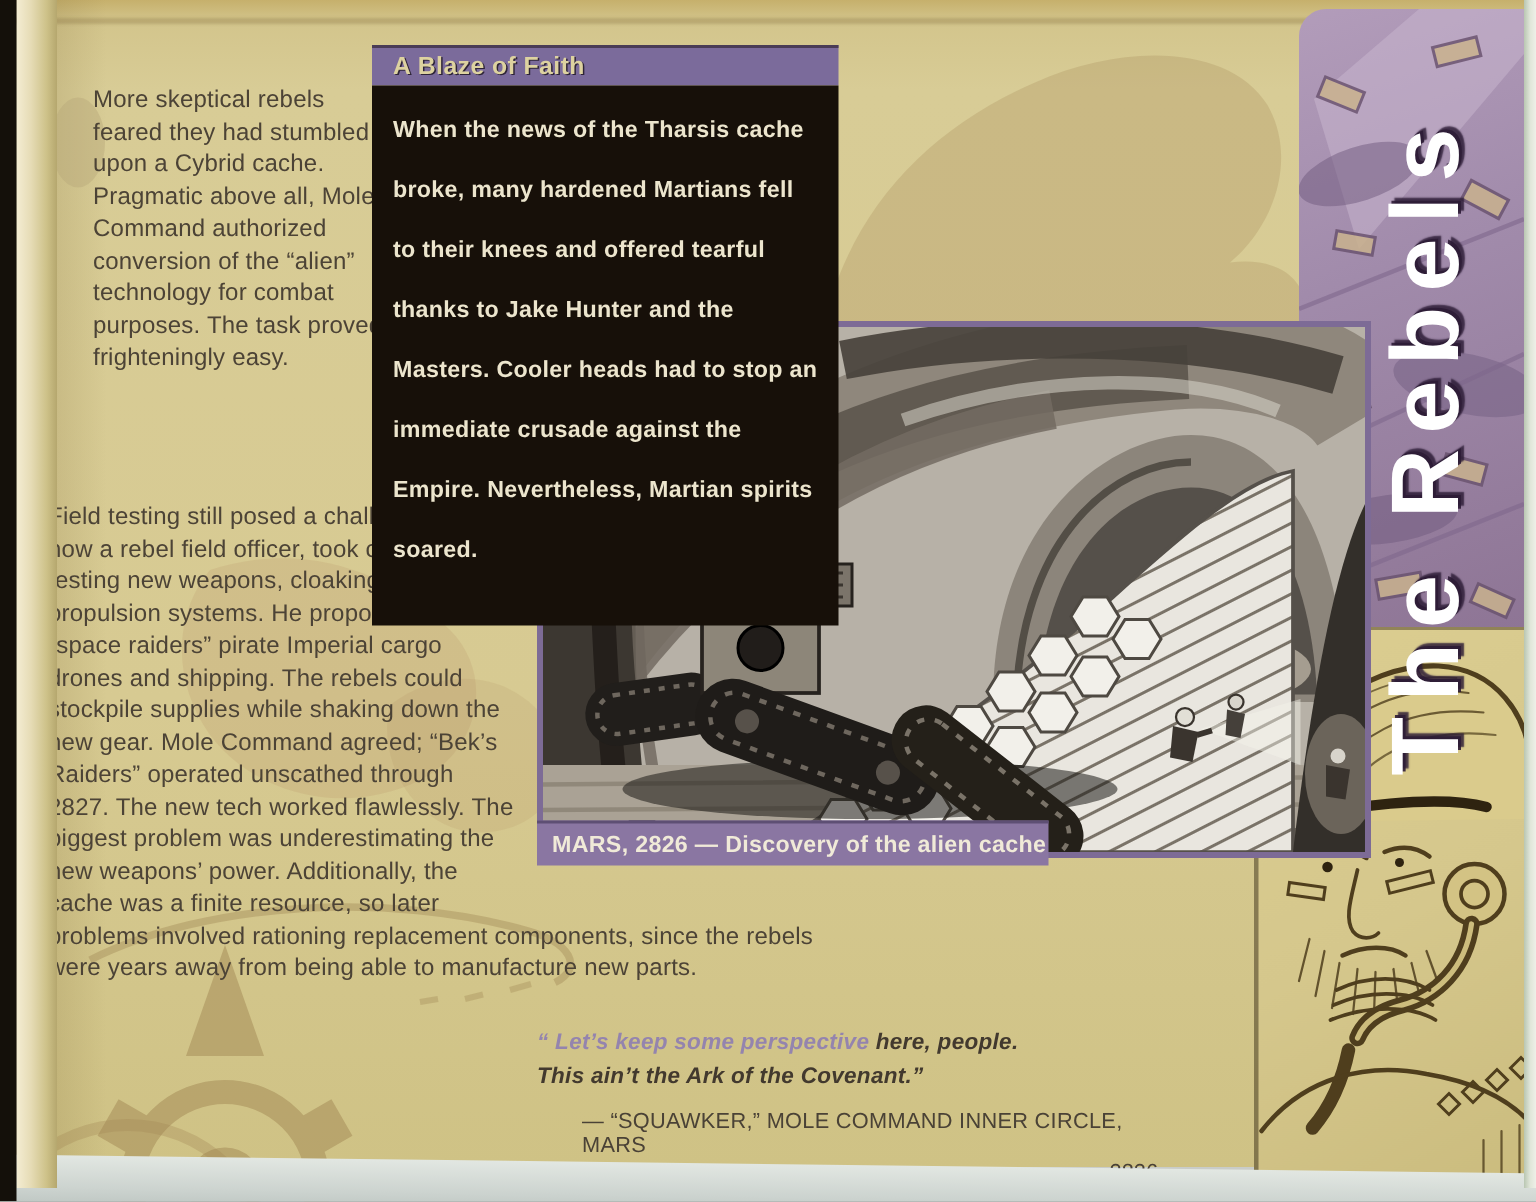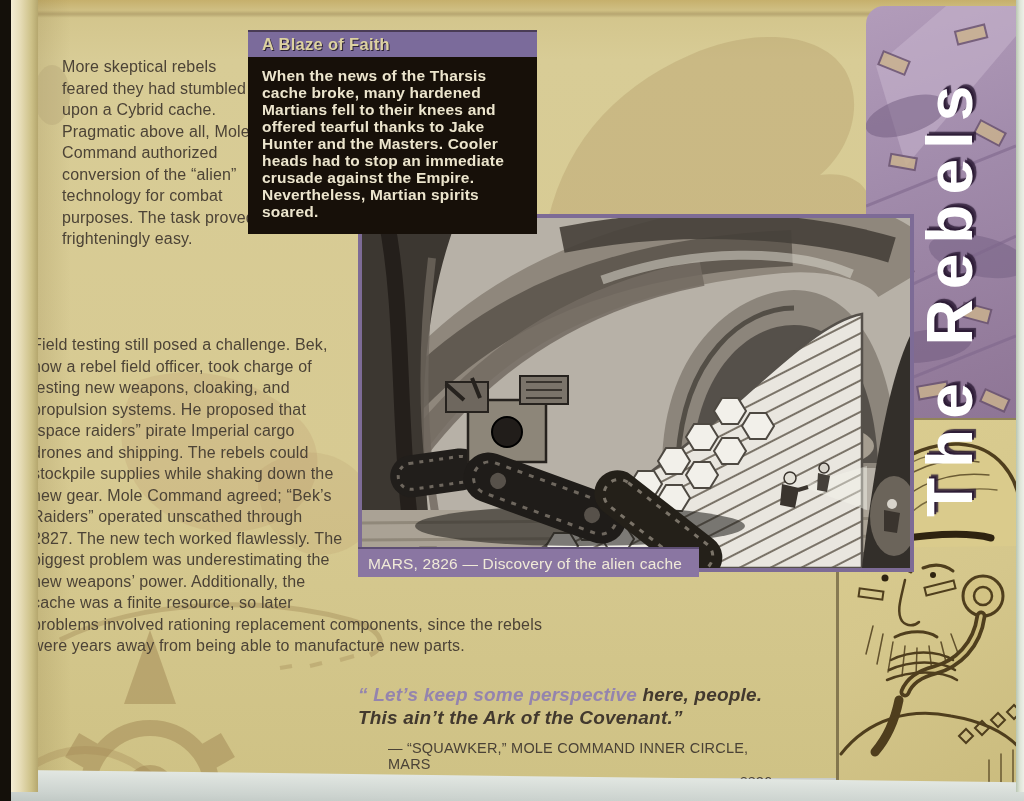--- a/index.html
+++ b/index.html
@@ -32,51 +32,51 @@
     transform:rotate(0.7deg);}
   .right-edge{position:absolute;left:1016px;top:0;width:8px;height:792px;z-index:12;
     background:linear-gradient(90deg,#b9c6b2 0,#dfe5d8 50%,#eef0e8 100%);}
   
   .para{position:absolute;color:var(--body-text,#4c4336);font-size:16px;line-height:21.5px;
     letter-spacing:.15px;z-index:2;}
   .para-1{left:62px;top:56px;width:200px;}
   .para-2-wrap{left:32px;top:334px;width:542px;}
   .wrap-spacer{float:right;width:228px;height:278px;}
   
-  .callout{position:absolute;left:248px;top:30px;width:289px;z-index:7;}
+  .callout{position:absolute;left:248px;top:30px;width:311px;z-index:7;}
   .callout-header{background:var(--callout-header-bg,#7b6b9b);color:var(--callout-header-text,#ddd2a0);
     font-weight:bold;font-size:16.5px;padding:3px 0 3px 14px;letter-spacing:.3px;
     text-shadow:1px 1px 0 #2e2438;border-top:2px solid #4a3c56;}
   .callout-body{background:var(--callout-bg,#171009);color:var(--callout-text,#ece5cd);
-    font-weight:bold;font-size:15.5px;line-height:17px;padding:10px 14px 14px 14px;
+    font-weight:bold;font-size:15.5px;line-height:40px;padding:10px 14px 30px 14px;
     letter-spacing:.2px;}
   
   .figure{position:absolute;left:358px;top:214px;width:548px;height:350px;z-index:5;
     border:4px solid #7d6b96;box-sizing:content-box;background:#c6c2bb;}
   .figure svg{display:block;}
   .fig-caption{position:absolute;left:358px;top:547px;width:341px;height:30px;z-index:6;
-    background:var(--caption-bg,#8a76a2);color:#f0ead8;font-weight:normal;font-size:15.5px;
+    background:var(--caption-bg,#8a76a2);color:#f0ead8;font-weight:bold;font-size:15.5px;
     line-height:30px;padding-left:10px;box-sizing:border-box;letter-spacing:.2px;
     border-top:2px solid #5e4f74;}
   
   .sidebar{position:absolute;left:866px;top:6px;width:150px;height:426px;z-index:3;
     background:linear-gradient(160deg,#b29cba 0,#a18bab 40%,#8d7494 100%);
     border-radius:18px 0 0 0;overflow:hidden;}
   .sidebar-title{position:absolute;left:898px;top:18px;width:116px;height:556px;z-index:4;
     writing-mode:vertical-rl;transform:rotate(180deg);
     color:var(--sidebar-text,#ffffff);font-weight:bold;font-size:64px;line-height:104px;
     letter-spacing:10px;text-align:center;
     text-shadow:4px 4px 1px rgba(45,28,54,.85),2px 2px 0 rgba(45,28,54,.9);}
   
   .sketch{position:absolute;left:836px;top:418px;width:186px;height:374px;z-index:3;
     background:linear-gradient(150deg,#dbcd90 0,#d5c78c 50%,#cabb7d 100%);
     border-left:3px solid rgba(74,62,38,.55);border-top:2px solid rgba(74,62,38,.45);}
   
   .quote{position:absolute;left:358px;top:684px;width:420px;z-index:2;}
-  .quote-line{font-style:italic;font-weight:bold;font-size:19px;line-height:22px;
+  .quote-line{font-style:italic;font-weight:bold;font-size:15px;line-height:22px;
     color:var(--quote-text,#42392e);letter-spacing:.2px;}
   .quote-line.second{margin-top:1px;}
   .quote-highlight{color:var(--quote-highlight,#9484ae);}
   .quote-attr{margin-top:11px;padding-left:30px;font-size:14.5px;color:#4a4236;letter-spacing:.2px;}
   .quote-year{margin-top:2px;text-align:right;font-size:14.5px;color:#4a4236;padding-right:6px;}
 </style>
 </head>
 <body>
 
 <div class="scan">

